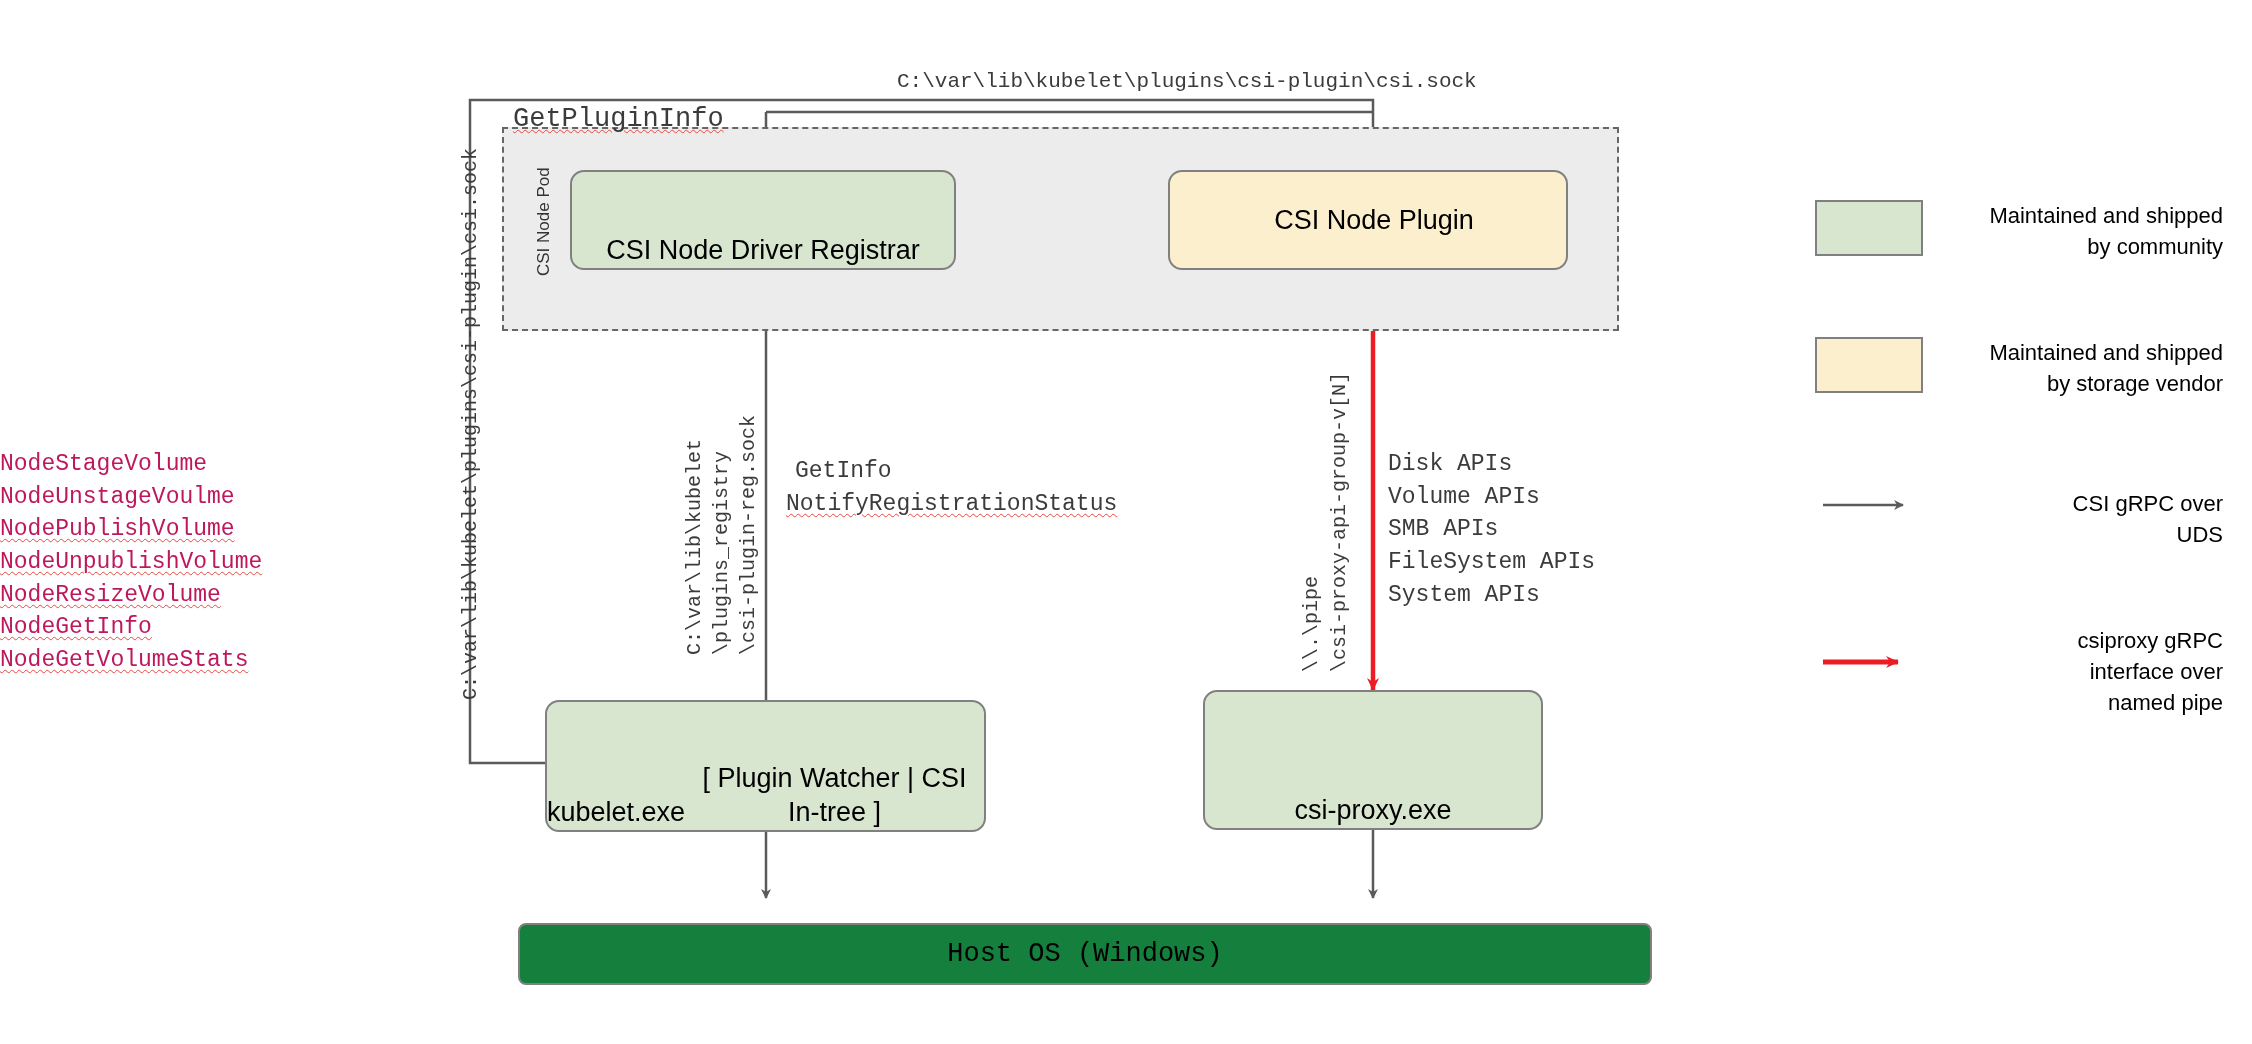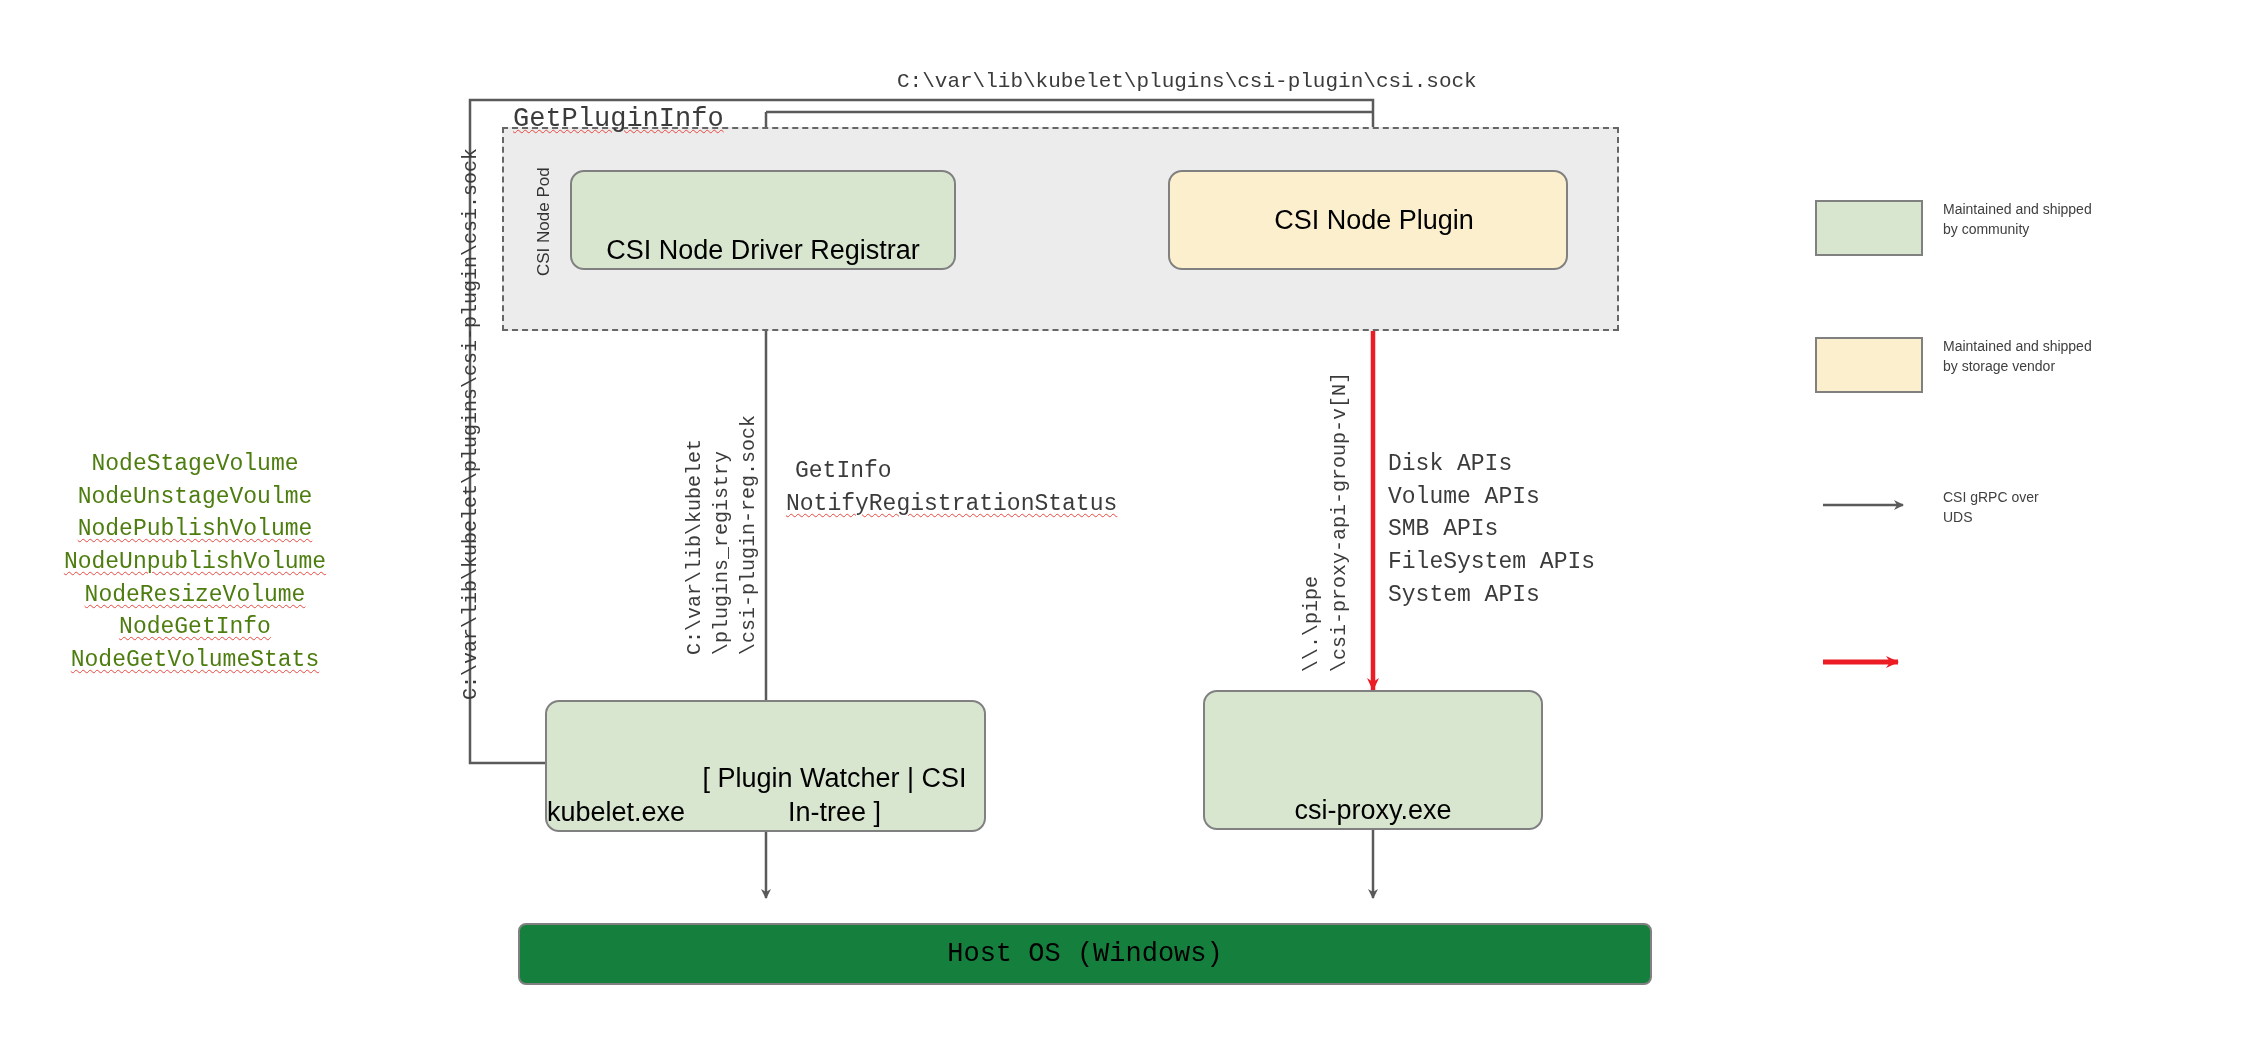--- a/index.html
+++ b/index.html
@@ -82,24 +82,24 @@
   }
   .squiggle {
     text-decoration: underline;
     text-decoration-style: wavy;
     text-decoration-color: #e8483f;
     text-decoration-thickness: 1px;
     text-underline-offset: 3px;
   }
   .api-list {
     position: absolute;
-    text-align: center;
+    text-align: left;
     font-family: "Liberation Mono", "DejaVu Sans Mono", monospace;
     font-size: 23px;
-    color: #4d7c0f;
+    color: #be185d;
     line-height: 1.42;
   }
   .api-list div { white-space: pre; }
 
   .proxy-api-list {
     position: absolute;
     text-align: left;
     font-family: "Liberation Mono", "DejaVu Sans Mono", monospace;
     font-size: 23px;
     color: #3b3b3b;
@@ -122,24 +122,25 @@
   .legend-swatch {
     position: absolute;
     width: 108px;
     height: 56px;
     border: 2px solid #808080;
     box-sizing: border-box;
   }
   .legend-text {
     position: absolute;
     font-family: "Liberation Sans", sans-serif;
-    font-size: 14px;
-    color: #404040;
+    font-size: 22px;
+    color: #000000;
     line-height: 1.42;
     white-space: pre-line;
+    text-align: right;
   }
 </style>
 </head>
 <body>
 
 <div id="canvas">
 
   <svg class="layer" viewBox="0 0 2252 1044">
     <defs>
       <marker id="arrGray" markerWidth="12" markerHeight="12" refX="9" refY="5" orient="auto" markerUnits="userSpaceOnUse">
@@ -237,14 +238,17 @@
   <div class="legend-text" style="left:1943px; top:200px; width:280px;">Maintained and shipped
 by community</div>
 
   <div class="legend-swatch yellow" style="left:1815px; top:337px;"></div>
   <div class="legend-text" style="left:1943px; top:337px; width:280px;">Maintained and shipped
 by storage vendor</div>
 
   <div class="legend-text" style="left:1943px; top:488px; width:280px;">CSI gRPC over
 UDS</div>
 
+  <div class="legend-text" style="left:1943px; top:625px; width:280px;">csiproxy gRPC
+interface over
+named pipe</div>
 
 </div>
 
 </body></html>

